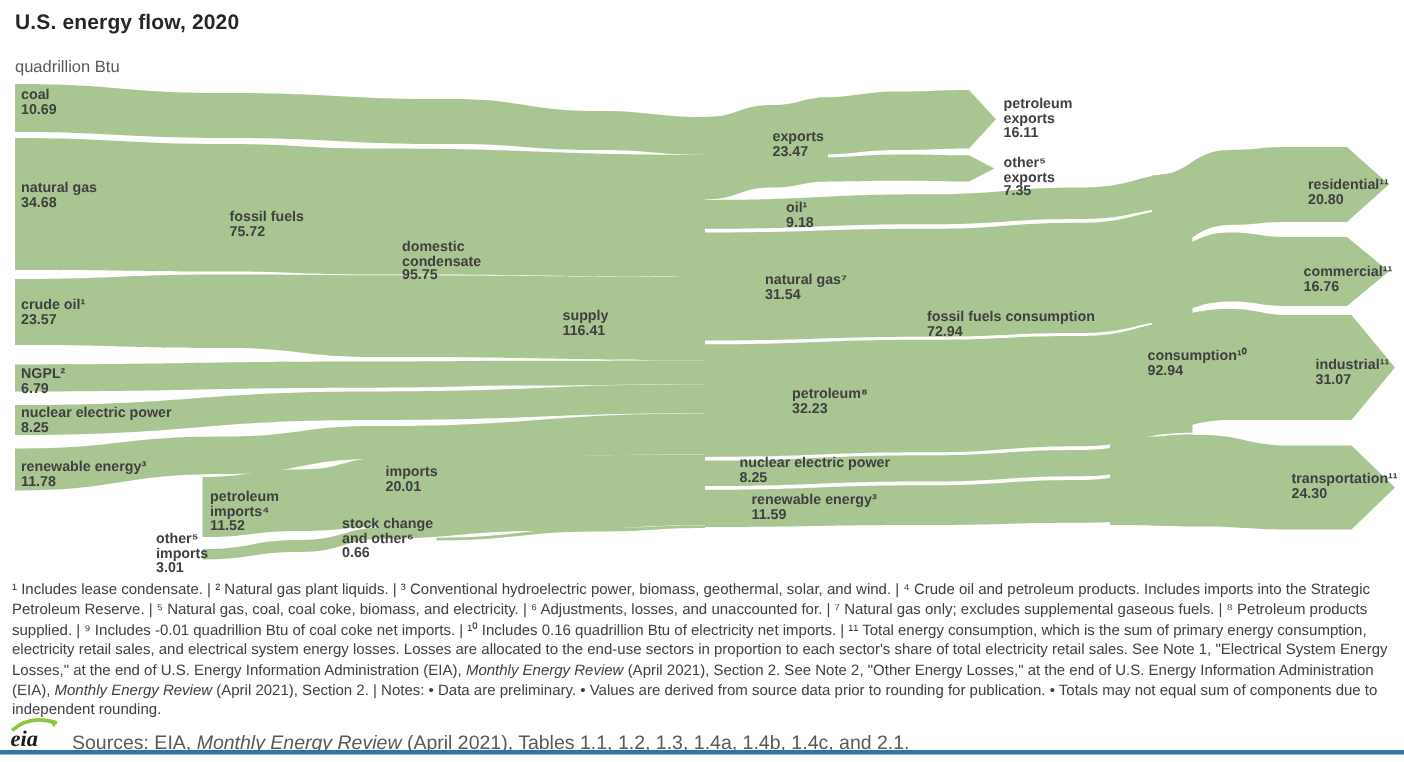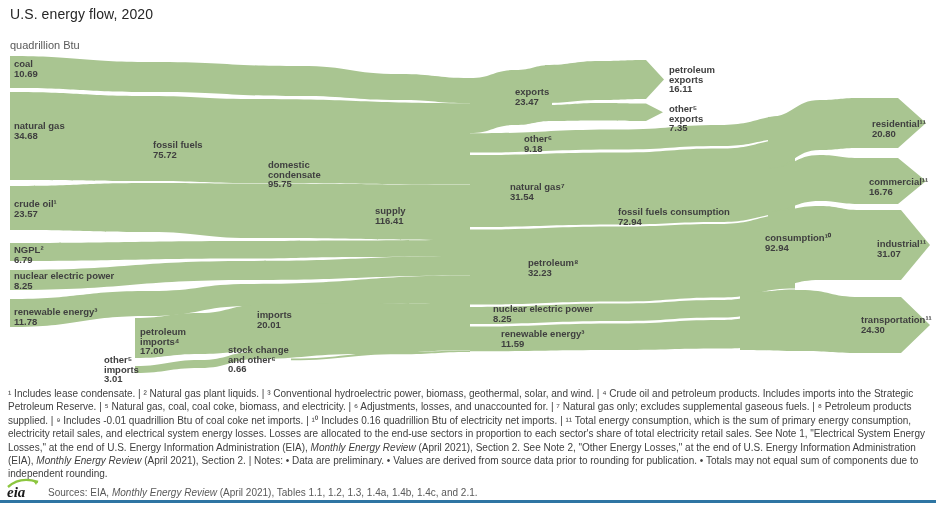--- a/index.html
+++ b/index.html
@@ -1,30 +1,30 @@
 <!DOCTYPE html>
 <html><head>
 <meta charset="utf-8">
 <style>
   html,body{margin:0;padding:0;background:#ffffff;}
   .stage{position:relative;width:936px;height:508px;background:#fff;overflow:hidden;
          font-family:"Liberation Sans",sans-serif;}
   .hdr{position:absolute;left:10px;top:6px;z-index:5;}
-  .hdr h1{margin:0;font-size:14px;font-weight:normal;color:#262626;letter-spacing:.1px;}
+  .hdr h1{margin:0;font-size:14px;font-weight:bold;color:#262626;letter-spacing:.1px;}
   .hdr .sub{margin-top:17px;font-size:11px;color:#595959;}
   svg.sankey{position:absolute;left:0;top:0;}
   .flow-label{position:absolute;font-size:9.5px;line-height:9.5px;font-weight:bold;
               color:#3f3f3f;white-space:nowrap;z-index:4;}
   .flow-label span{display:block;}
   .footnotes{position:absolute;left:8px;top:387px;width:922px;font-size:10px;
              line-height:13.4px;color:#404040;z-index:3;}
   .footnotes i{font-style:italic;}
   .srcbar{position:absolute;left:0;top:476px;width:788px;height:26px;z-index:3;}
   .eia-logo{position:absolute;left:4px;top:2px;}
-  .srctext{position:absolute;left:48px;top:11px;font-size:10px;color:#595959;}
+  .srctext{position:absolute;left:48px;top:11px;font-size:13px;color:#595959;}
   .srctext i{font-style:italic;}
   .divider{position:absolute;left:0;top:500px;width:936px;height:3px;background:#2e75a3;z-index:3;}
 </style>
 </head>
 <body>
 
 <div class="stage">
 
   <div class="hdr">
     <h1>U.S. energy flow, 2020</h1>
@@ -86,21 +86,21 @@
         <span>75.72</span>
       </div>
       <div class="flow-label" style="left: 268px; top: 160px;">
         <span>domestic</span>
         <span>condensate</span>
         <span>95.75</span>
       </div>
       <div class="flow-label" style="left: 140px; top: 327px;">
         <span>petroleum</span>
         <span>imports⁴</span>
-        <span>17.00</span>
+        <span>11.52</span>
       </div>
       <div class="flow-label" style="left: 104px; top: 355px;">
         <span>other⁵</span>
         <span>imports</span>
         <span>3.01</span>
       </div>
       <div class="flow-label" style="left: 257px; top: 310px;">
         <span>imports</span>
         <span>20.01</span>
       </div>
@@ -121,21 +121,21 @@
         <span>petroleum</span>
         <span>exports</span>
         <span>16.11</span>
       </div>
       <div class="flow-label" style="left: 669px; top: 104px;">
         <span>other⁵</span>
         <span>exports</span>
         <span>7.35</span>
       </div>
       <div class="flow-label" style="left: 524px; top: 134px;">
-        <span>other⁶</span>
+        <span>oil¹</span>
         <span>9.18</span>
       </div>
       <div class="flow-label" style="left: 510px; top: 182px;">
         <span>natural gas⁷</span>
         <span>31.54</span>
       </div>
       <div class="flow-label" style="left: 528px; top: 258px;">
         <span>petroleum⁸</span>
         <span>32.23</span>
       </div>

